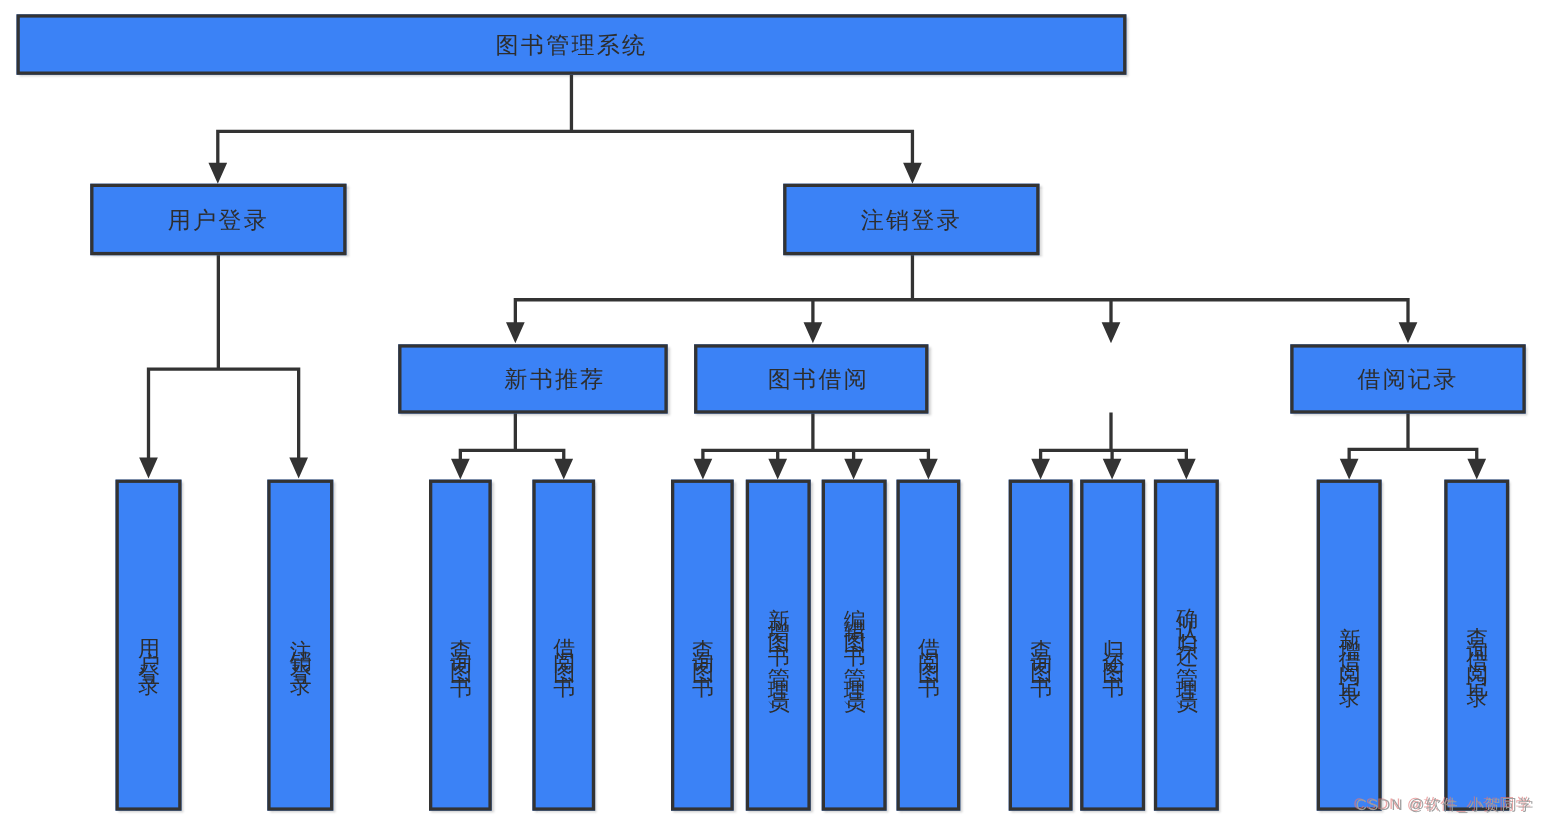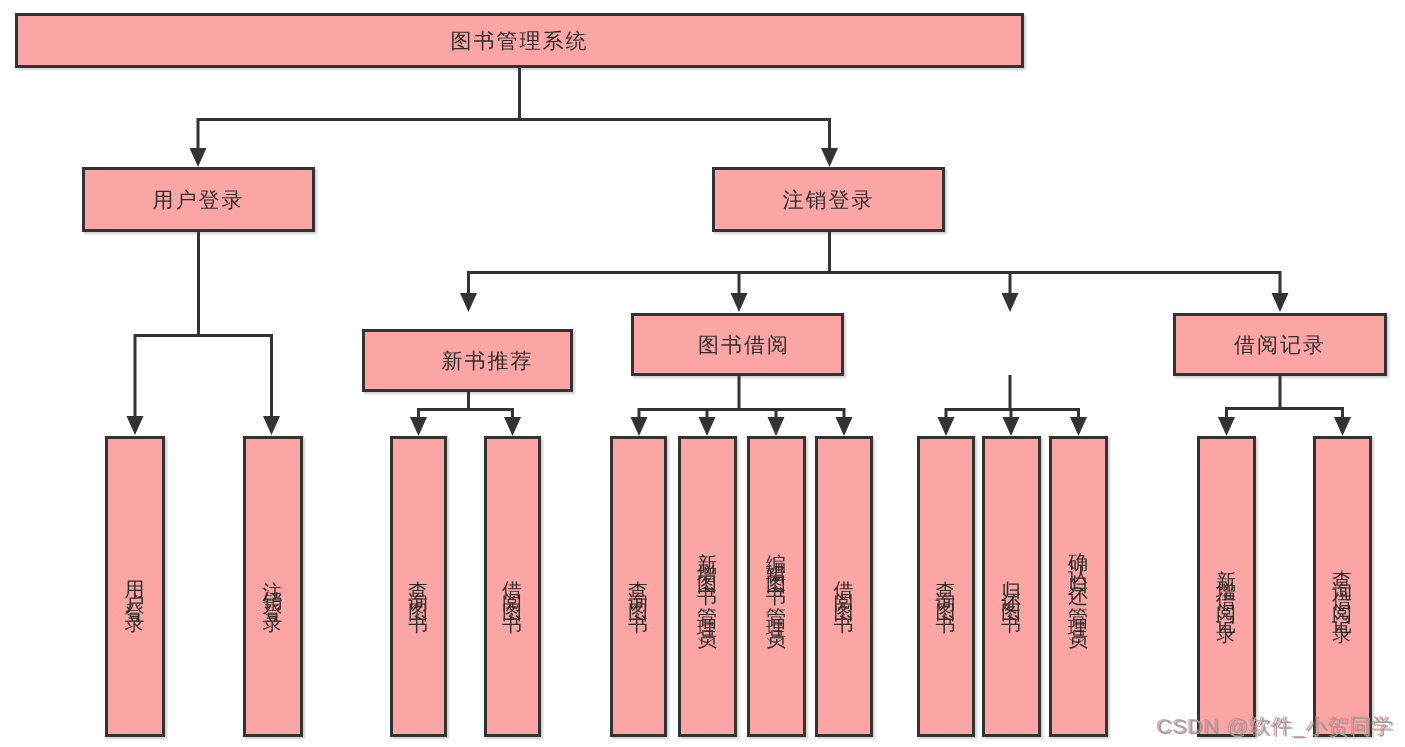--- a/index.html
+++ b/index.html
@@ -10,21 +10,21 @@
     font-family: "Liberation Sans", "DejaVu Sans", sans-serif;
     color: var(--text, #2d2d2d);
   }
   .stage { position: absolute; inset: 0; }
   svg.wires { position: absolute; left: 0; top: 0; display: block; }
   svg.wires .wire { stroke: var(--line, #333333); stroke-width: 3; fill: none; }
   svg.wires .arrowhead { fill: var(--line, #333333); stroke: none; }
 
   .node {
     position: absolute;
-    background: #fca5a5;
+    background: #3b82f6;
     border: 3px solid var(--line, #333333);
     display: flex; align-items: center; justify-content: center;
     box-shadow: 2px 2px 2px rgba(70,70,70,0.25);
   }
   .hbox .label {
     font-size: 21px;
     letter-spacing: 2px;
     color: var(--text, #2d2d2d);
     white-space: nowrap;
   }
@@ -32,21 +32,21 @@
     writing-mode: vertical-rl;
     text-orientation: mixed;
     font-size: 20px;
     line-height: 1;
     letter-spacing: 11px;
     color: var(--text, #2d2d2d);
   }
   .watermark {
     position: absolute;
     right: 10px; bottom: 6px;
-    font-size: 21px;
+    font-size: 14px;
     letter-spacing: 1px;
     color: var(--watermark, #9e9e9e);
     text-shadow: -2px -1px 0 rgba(224,120,120,0.65);
     white-space: nowrap;
     pointer-events: none;
     margin-left: 44px;
   }
 </style>
 </head>
 <body>
@@ -118,21 +118,21 @@
     <span class="label">图书管理系统</span>
   </div>
 
   <div class="node hbox" style="left:82px; top:167px; width:233px; height:65px;">
     <span class="label">用户登录</span>
   </div>
   <div class="node hbox" style="left:712px; top:167px; width:233px; height:65px;">
     <span class="label">注销登录</span>
   </div>
 
-  <div class="node hbox" style="left:362px; top:329px; width:211px; height:63px;padding-left:40px;">
+  <div class="node hbox" style="left:362px; top:313px; width:245px; height:63px;padding-left:40px;">
     <span class="label">新书推荐</span>
   </div>
   <div class="node hbox" style="left:631px; top:313px; width:213px; height:63px;padding-left:13px;">
     <span class="label">图书借阅</span>
   </div>
   <div class="node hbox" style="left:1173px; top:313px; width:214px; height:63px;">
     <span class="label">借阅记录</span>
   </div>
 
   <div class="node vbox" style="left:105px; top:436px; width:60px; height:301px;">

